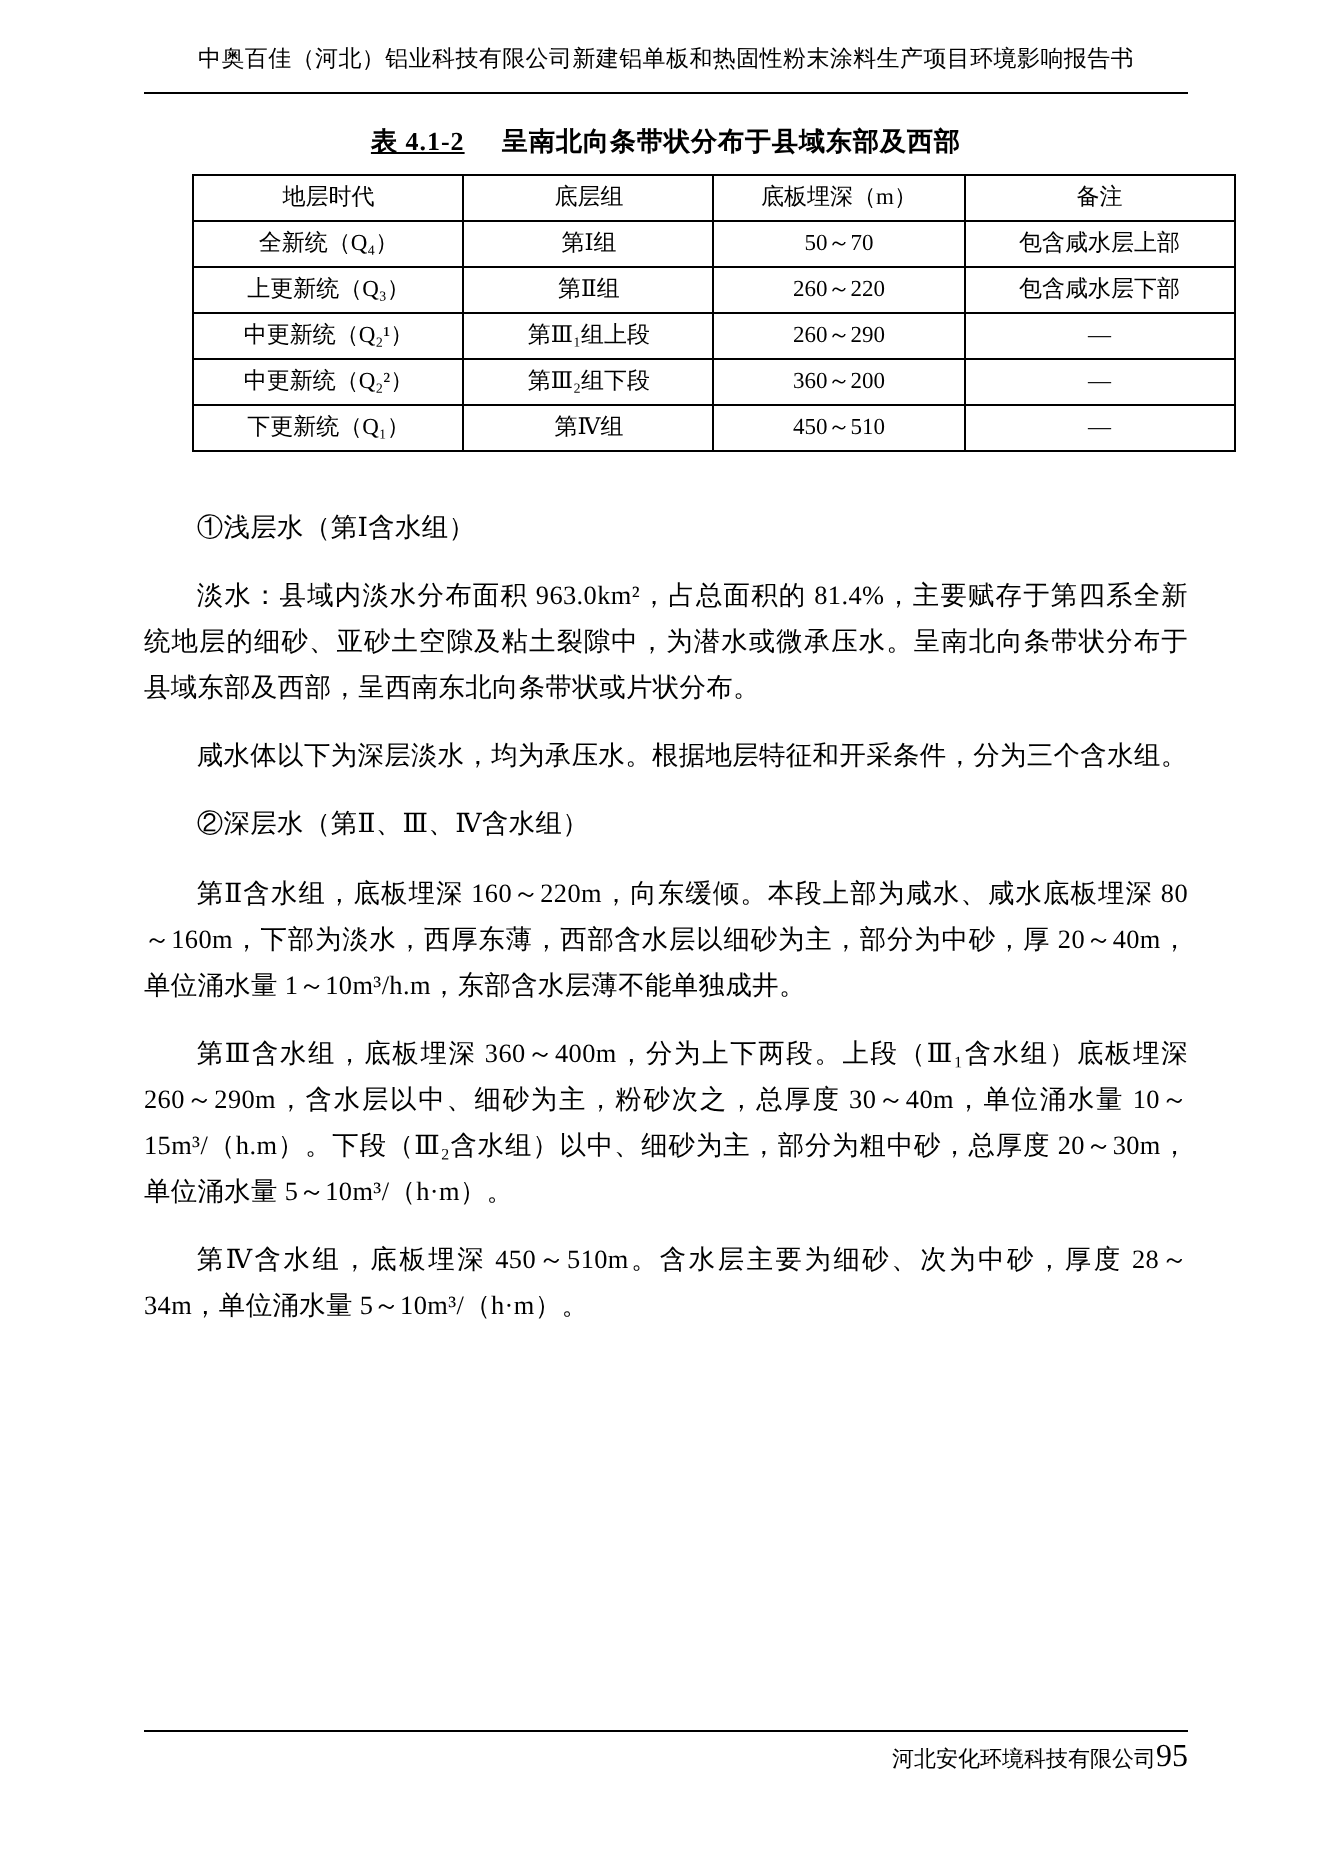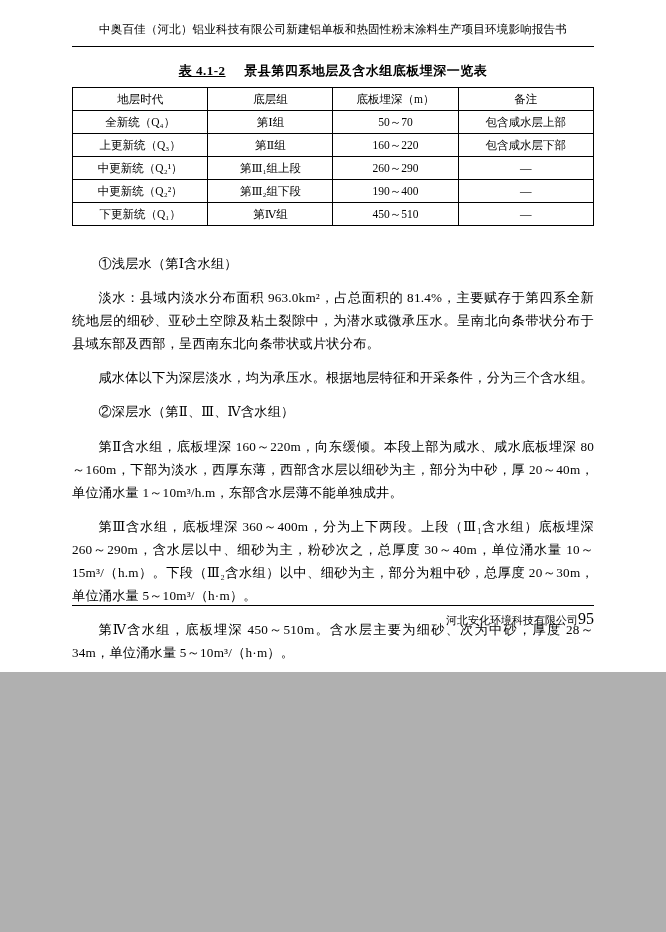--- a/index.html
+++ b/index.html
@@ -5,21 +5,21 @@
   html, body {
     margin: 0;
     padding: 0;
     background: #b0b0b0;
   }
   body {
     font-family: "Liberation Serif", "DejaVu Serif", serif;
   }
   .page {
     width: 666px;
-    height: 672px;
+    height: 932px;
     background: #ffffff;
     margin: 0 auto;
     position: relative;
     box-sizing: border-box;
     padding: 16px;
     overflow: hidden;
   }
   .header {
     position: absolute;
     top: 22px;
@@ -54,20 +54,21 @@
   }
   .table-title .tnum {
     font-family: "Liberation Serif", serif;
     text-decoration: underline;
   }
   table.geo {
     border-collapse: collapse;
     width: 100%;
     font-size: 11.5px;
     table-layout: fixed;
+    margin-left: 24px;
   }
   table.geo td, table.geo th {
     border: 1px solid #000;
     text-align: center;
     padding: 2px 2px;
     height: 18px;
     font-weight: normal;
     line-height: 1.25;
     vertical-align: middle;
   }
@@ -119,21 +120,21 @@
 <div class="page">
 
   <div class="header">中奥百佳（河北）铝业科技有限公司新建铝单板和热固性粉末涂料生产项目环境影响报告书</div>
   <div class="header-rule"></div>
 
   <div class="content">
 
     <div class="table-title">
       <span class="tnum">表 4.1-2</span>
       &nbsp;&nbsp;&nbsp;
-      <span>景县第四系地层及含水组底板埋深一览表</span>
+      <span>呈南北向条带状分布于县域东部及西部</span>
     </div>
 
     <table class="geo">
       <colgroup>
         <col class="col1">
           <col class="col2">
           <col class="col3">
           <col class="col4">
       </colgroup>
       <thead>
@@ -147,33 +148,33 @@
       <tbody>
         <tr>
           <td>全新统（Q₄）</td>
           <td>第Ⅰ组</td>
           <td>50～70</td>
           <td>包含咸水层上部</td>
         </tr>
         <tr>
           <td>上更新统（Q₃）</td>
           <td>第Ⅱ组</td>
-          <td>160～220</td>
+          <td>260～220</td>
           <td>包含咸水层下部</td>
         </tr>
         <tr>
           <td>中更新统（Q₂¹）</td>
           <td>第Ⅲ₁组上段</td>
           <td>260～290</td>
           <td>—</td>
         </tr>
         <tr>
           <td>中更新统（Q₂²）</td>
           <td>第Ⅲ₂组下段</td>
-          <td>190～400</td>
+          <td>360～200</td>
           <td>—</td>
         </tr>
         <tr>
           <td>下更新统（Q₁）</td>
           <td>第Ⅳ组</td>
           <td>450～510</td>
           <td>—</td>
         </tr>
       </tbody>
     </table>

